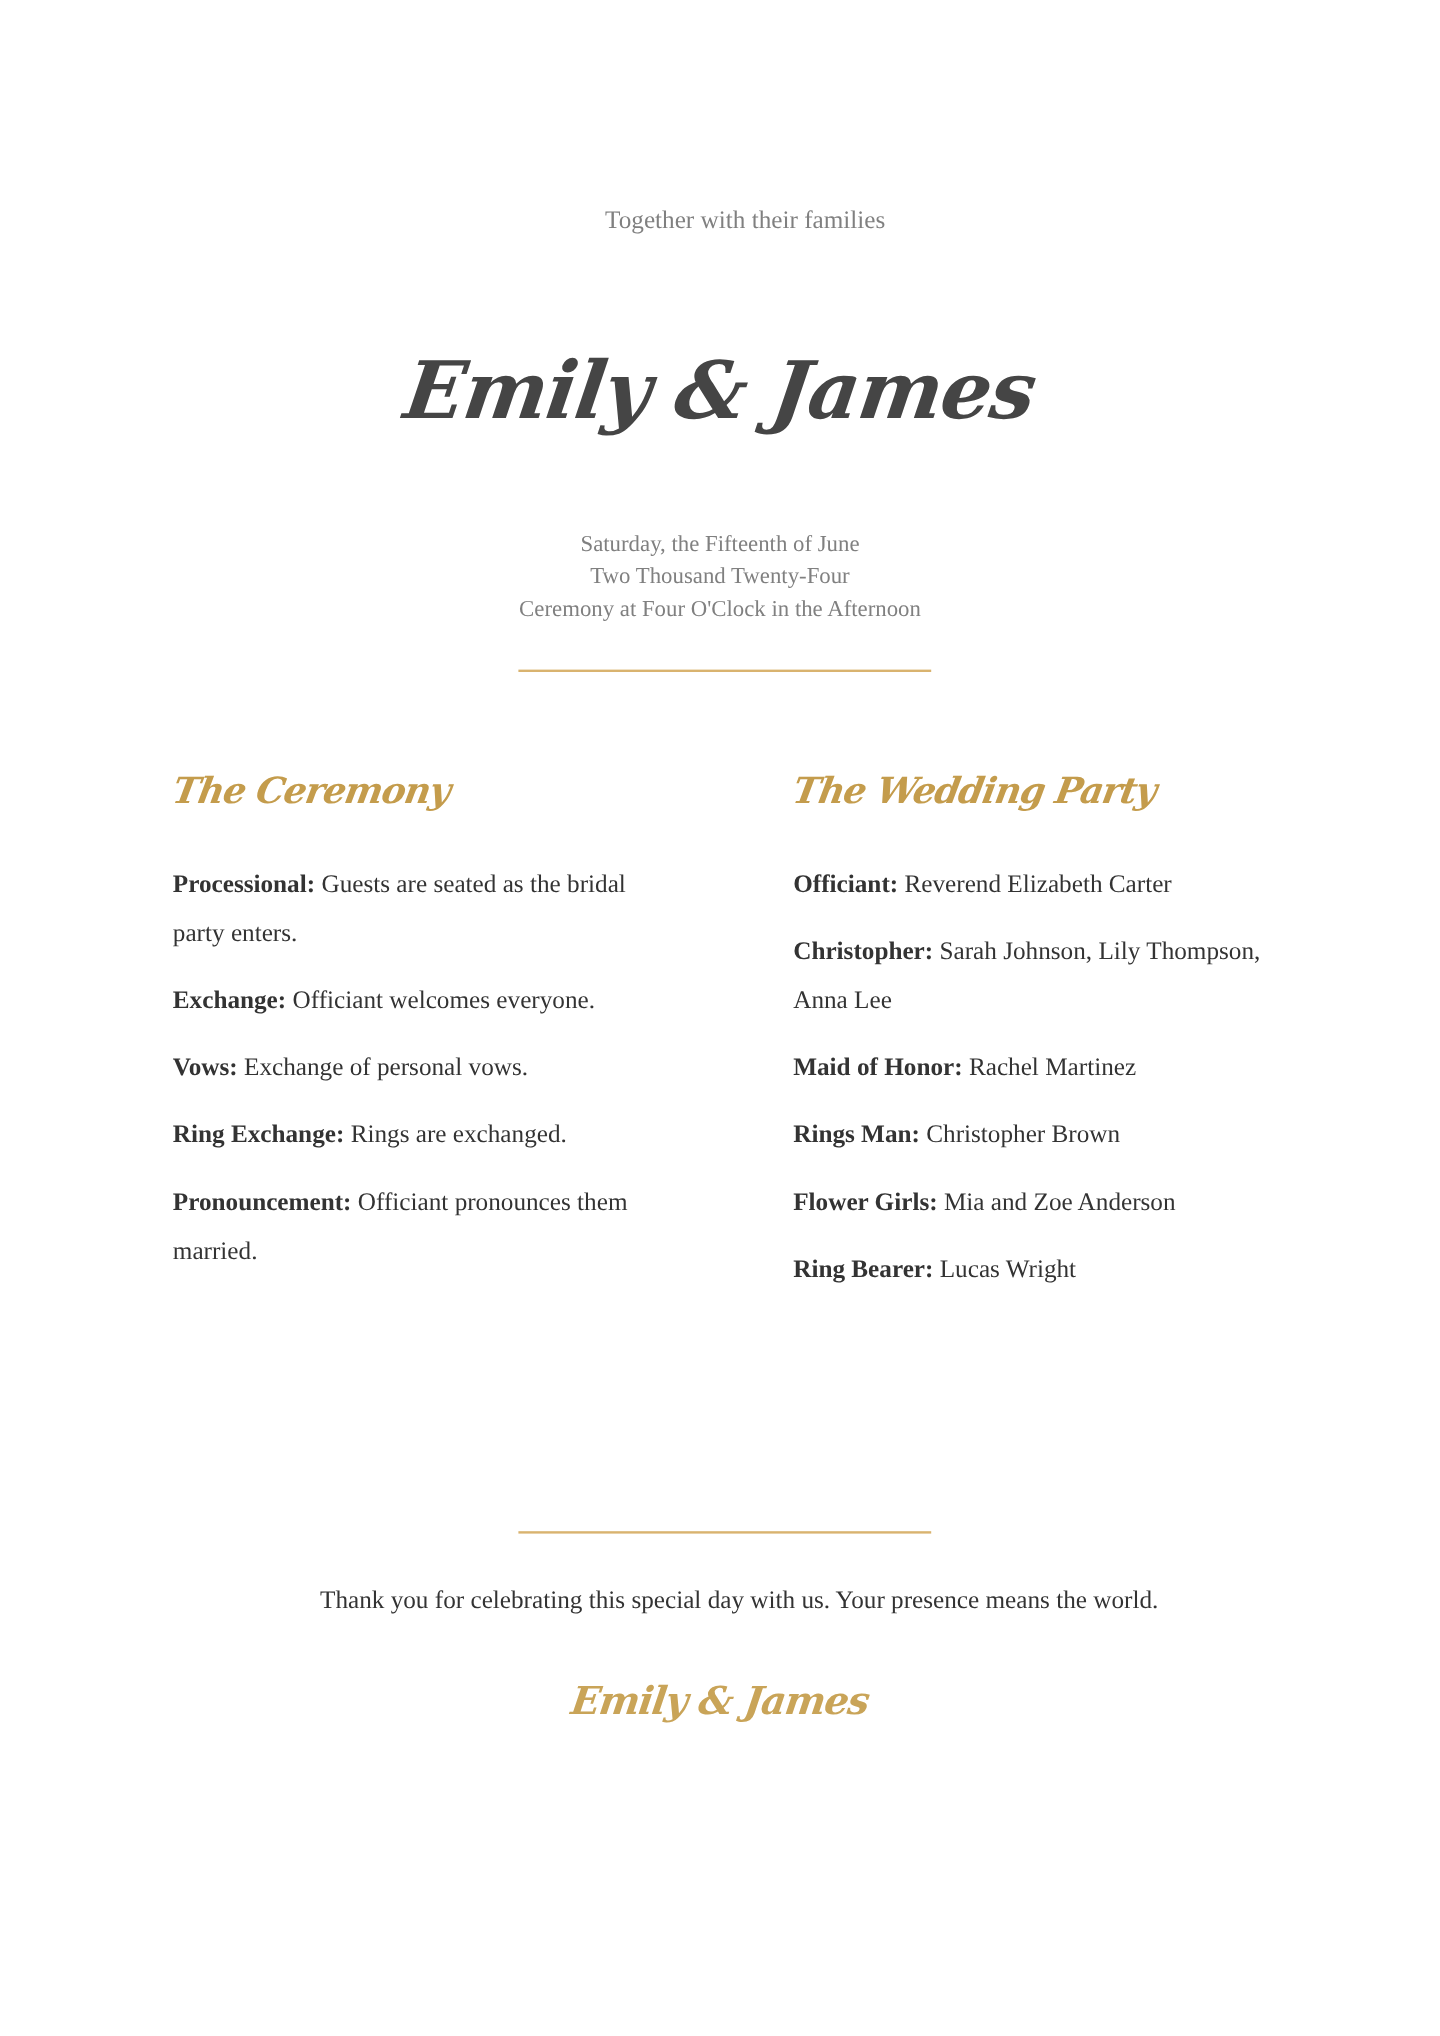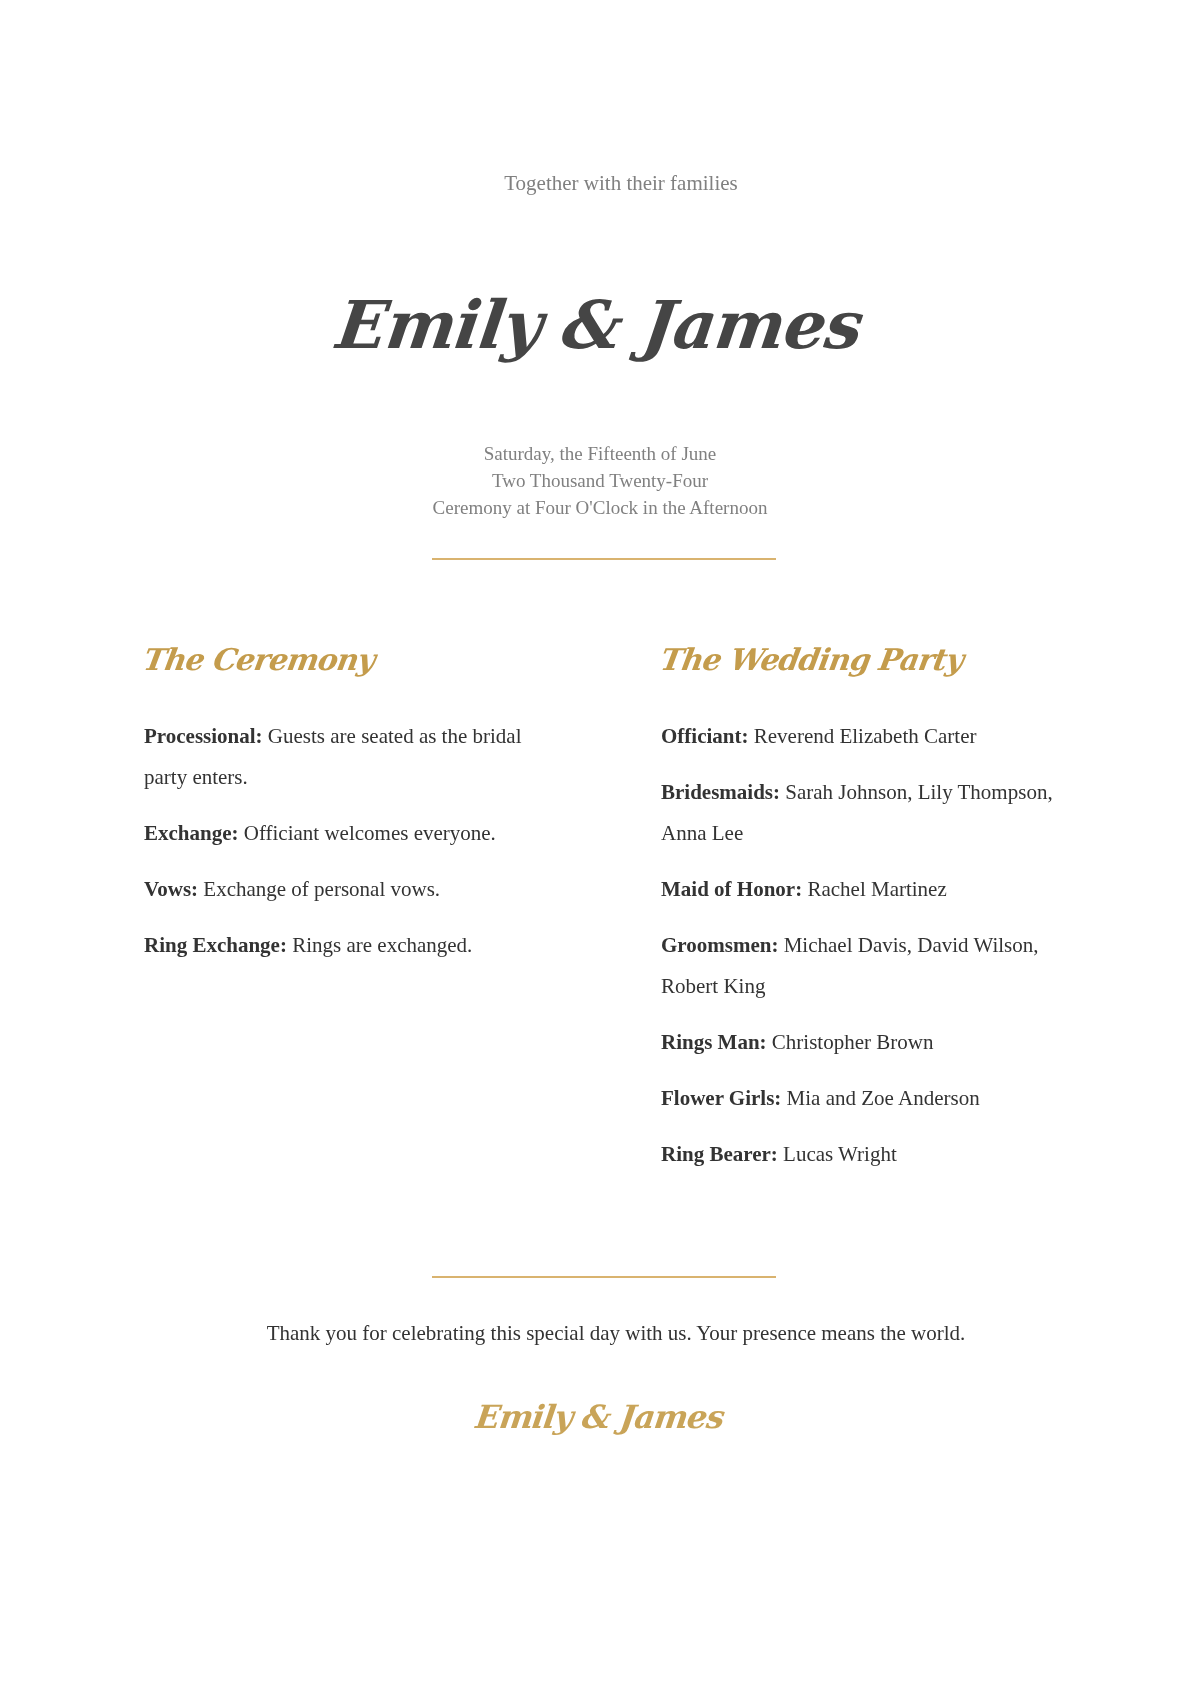--- a/index.html
+++ b/index.html
@@ -51,30 +51,30 @@
 
 <div class="divider div1"></div>
 
 <section class="col left">
   <h2 class="script">The Ceremony</h2>
   <div class="items">
     <div class="item"><b>Processional:</b> <span>Guests are seated as the bridal party enters.</span></div>
     <div class="item"><b>Exchange:</b> <span>Officiant welcomes everyone.</span></div>
     <div class="item"><b>Vows:</b> <span>Exchange of personal vows.</span></div>
     <div class="item"><b>Ring Exchange:</b> <span>Rings are exchanged.</span></div>
+    <div class="item"><b>Pronouncement:</b> <span>Officiant pronounces them married.</span></div>
   </div>
 </section>
 
 <section class="col right">
   <h2 class="script">The Wedding Party</h2>
   <div class="items">
     <div class="item"><b>Officiant:</b> <span>Reverend Elizabeth Carter</span></div>
-    <div class="item"><b>Bridesmaids:</b> <span>Sarah Johnson, Lily Thompson, Anna Lee</span></div>
+    <div class="item"><b>Christopher:</b> <span>Sarah Johnson, Lily Thompson, Anna Lee</span></div>
     <div class="item"><b>Maid of Honor:</b> <span>Rachel Martinez</span></div>
-    <div class="item"><b>Groomsmen:</b> <span>Michael Davis, David Wilson, Robert King</span></div>
     <div class="item"><b>Rings Man:</b> <span>Christopher Brown</span></div>
     <div class="item"><b>Flower Girls:</b> <span>Mia and Zoe Anderson</span></div>
     <div class="item"><b>Ring Bearer:</b> <span>Lucas Wright</span></div>
   </div>
 </section>
 
 <div class="divider div2"></div>
 
 <div class="center thanks">Thank you for celebrating this special day with us. Your presence means the world.</div>
 

